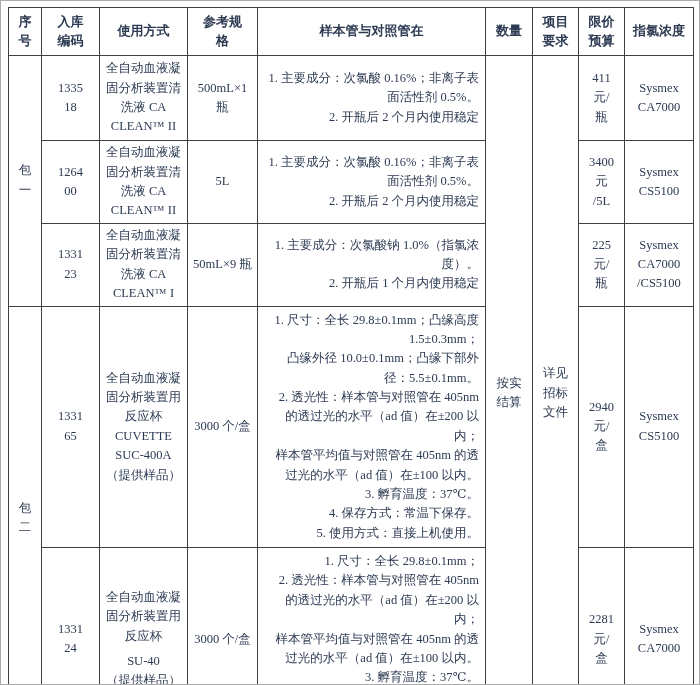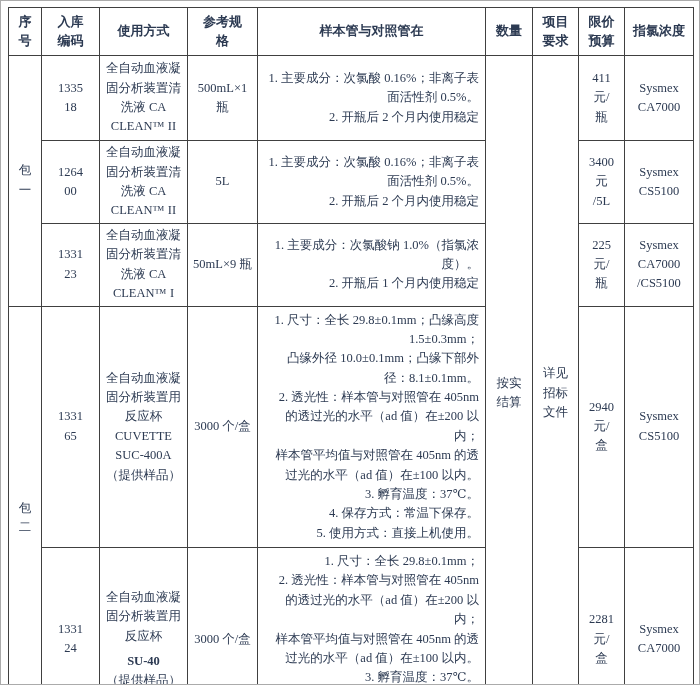--- a/index.html
+++ b/index.html
@@ -16,21 +16,21 @@
   th,td{
     border:1px solid #404040;
     vertical-align:middle;text-align:center;
     padding:2px 3px;box-sizing:border-box;
     font-size:12.5px;line-height:1.55;
     overflow:hidden;
   }
   th{font-weight:bold;font-size:13px;line-height:1.45;padding:4px 2px;}
   td.params{text-align:right;padding:4px 6px;}
   .ml{white-space:pre-line;}
-  .model-bold{font-weight:bold;margin-top:6px;}
+  .model-bold{font-weight:normal;margin-top:6px;}
   tr.hr{height:48px;}
   tr.r1{height:85px;}
   tr.r2{height:83px;}
   tr.r3{height:71px;}
   tr.r4{height:227px;}
   tr.r5{height:150px;}
 </style>
 </head>
 <body>
 
@@ -117,21 +117,21 @@
 二</span></td>
       <td><span class="ml">1331
 65</span></td>
       <td>
         <div class="ml">全自动血液凝固分析装置用反应杯</div>
         <div class="ml">CUVETTE SUC-400A</div>
         <div class="ml">（提供样品）</div>
       </td>
       <td><span class="ml">3000 个/盒</span></td>
       <td class="params"><span class="ml">1. 尺寸：全长 29.8±0.1mm；凸缘高度 1.5±0.3mm；
-凸缘外径 10.0±0.1mm；凸缘下部外径：8.1±0.1mm。
+凸缘外径 10.0±0.1mm；凸缘下部外径：5.5±0.1mm。
 2. 透光性：样本管与对照管在 405nm 的透过光的水平（ad 值）在±200 以内；
 样本管平均值与对照管在 405nm 的透过光的水平（ad 值）在±100 以内。
 3. 孵育温度：37℃。
 4. 保存方式：常温下保存。
 5. 使用方式：直接上机使用。</span></td>
       <td><span class="ml">2940
 元/
 盒</span></td>
       <td><span class="ml">Sysmex
 CS5100</span></td>

